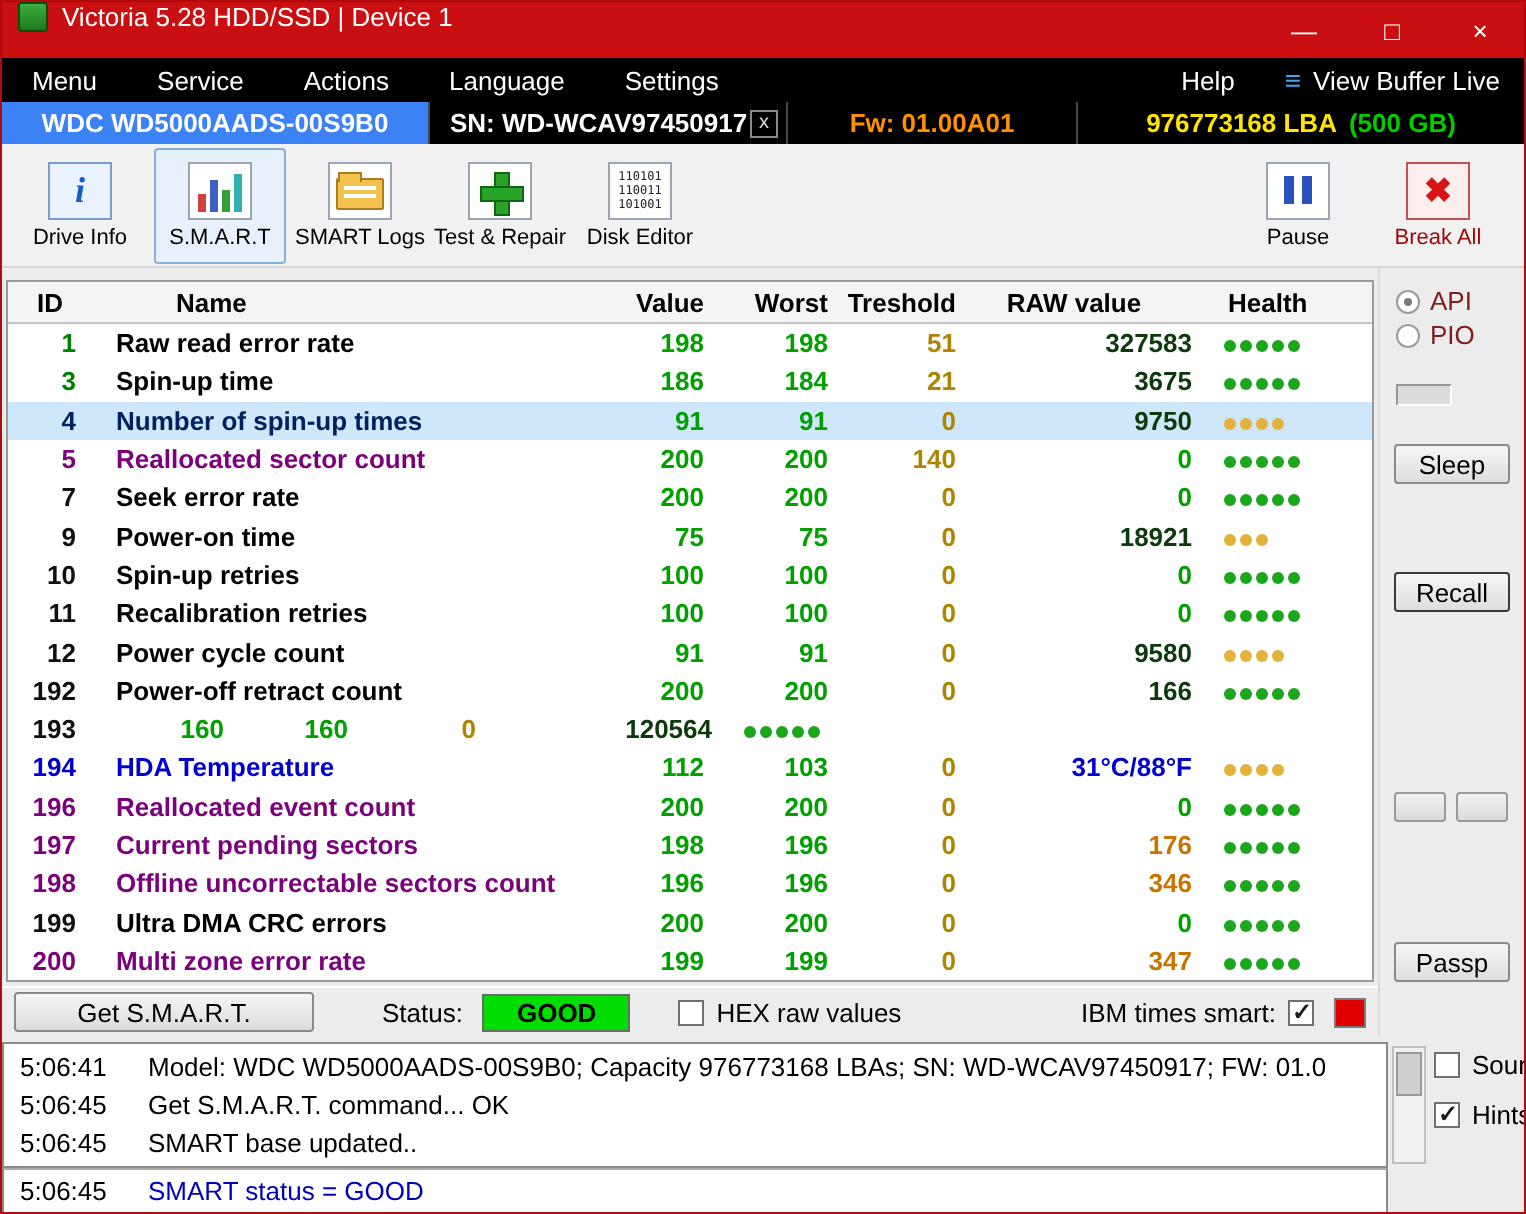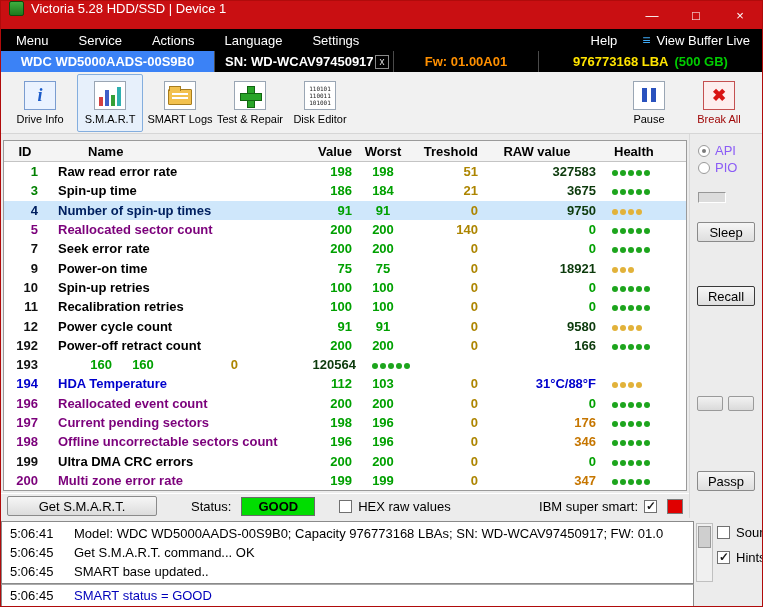--- a/index.html
+++ b/index.html
@@ -57,21 +57,21 @@
   .icon-box.breakx{align-items:center;border-color:#c45050;background:#fdeeee;color:#d81414;font-size:17px;font-weight:bold}
   .tb-spacer{flex:1}
   
   .table-area{position:absolute;left:2px;top:139px;width:684px;height:351px;background:#fff;border:1px solid #9a9a9a;font-weight:bold}
   .thead{display:flex;height:21px;align-items:center;background:#f4f4f4;border-bottom:1px solid #c4c4c4}
   .trow{display:flex;height:19.3px;align-items:center}
   .c{display:block;white-space:nowrap;overflow:hidden}
   .c-id{width:42px;text-align:right;padding-right:8px}
   .c-name{width:240px;padding-left:12px;text-align:left}
   .c-val{width:66px;text-align:right}
-  .c-worst{width:62px;text-align:center}
+  .c-worst{width:62px;text-align:right}
   .c-thr{width:64px;text-align:right}
   .c-raw{width:118px;text-align:right}
   .c-health{width:86px;padding-left:16px}
   .thead .c{color:#000}
   .thead .c-id{text-align:center;padding-right:0}
   .thead .c-name{padding-left:42px}
   .thead .c-raw{text-align:center}
   .thead .c-health{text-align:left;padding-left:18px}
   .tone-a .c-id{color:#008000}
   .tone-k .c-id{color:#101010}
@@ -82,21 +82,21 @@
   .trow.selected .c-id,.trow.selected .c-name{color:#002060}
   .c-val,.c-worst{color:#00a000}
   .c-thr{color:#ad8500}
   .raw-dark{color:#0c3a0c}
   .raw-green{color:#00a000}
   .raw-orange{color:#c67600}
   .raw-blue{color:#0000cc}
   .dot{display:inline-block;width:6px;height:6px;border-radius:50%;margin-right:2px}
   
   .rightpanel{position:absolute;left:688px;top:133px;width:74px;height:384px;background:#ececec;border-left:1px solid #d9d9d9}
-  .radio-row{position:absolute;left:8px;display:flex;align-items:center;gap:5px;color:#8b5cf6}
+  .radio-row{position:absolute;left:8px;display:flex;align-items:center;gap:5px;color:#7f1d1d}
   .rb{width:12px;height:12px;border:1px solid #9a9a9a;border-radius:50%;background:#fff;position:relative}
   .rb.sel::after{content:"";position:absolute;left:3px;top:3px;width:4px;height:4px;border-radius:50%;background:#7a7a7a}
   .led{position:absolute;left:8px;top:58px;width:28px;height:11px;background:#dcdcdc;border:1px solid #979797;border-right-color:#fff;border-bottom-color:#fff}
   .pbtn{position:absolute;left:7px;width:58px;height:20px;background:linear-gradient(#f6f6f6,#dedede);border:1px solid #8a8a8a;border-radius:2px;display:flex;align-items:center;justify-content:center;font-size:13px}
   .pbtn.default{border:1px solid #3a3a3a}
   .tinybtns{position:absolute;left:7px;top:262px;display:flex;gap:5px}
   .tinybtn{width:26px;height:15px;background:linear-gradient(#f2f2f2,#dadada);border:1px solid #9a9a9a;border-radius:2px}
   
   .statusbar{position:absolute;left:0;top:492px;width:688px;height:25px;display:flex;align-items:center;gap:10px;padding:0 6px;border-top:1px solid #fff}
   .btn-raised{background:linear-gradient(#f6f6f6,#dcdcdc);border:1px solid #8a8a8a;border-radius:2px;display:flex;align-items:center;justify-content:center}
@@ -393,21 +393,21 @@
 
 <div class="statusbar">
   <div class="btn-raised get-smart">Get S.M.A.R.T.</div>
   <span style="margin-left:24px">Status:</span>
   <span class="good-box">GOOD</span>
   <span class="cbrow" style="margin-left:14px">
     <span class="cb"></span>
     <span>HEX raw values</span>
   </span>
   <span class="cbrow" style="margin-left:auto">
-    <span>IBM super smart:</span>
+    <span>IBM times smart:</span>
     <span class="cb checked"></span>
   </span>
   <span class="red-ind"></span>
 </div>
 
 <div class="logbox">
   <div class="logline">
     <span class="logtime">5:06:41</span>
     <span class="logtext">Model: WDC WD5000AADS-00S9B0; Capacity 976773168 LBAs; SN: WD-WCAV97450917; FW: 01.0</span>
   </div>

